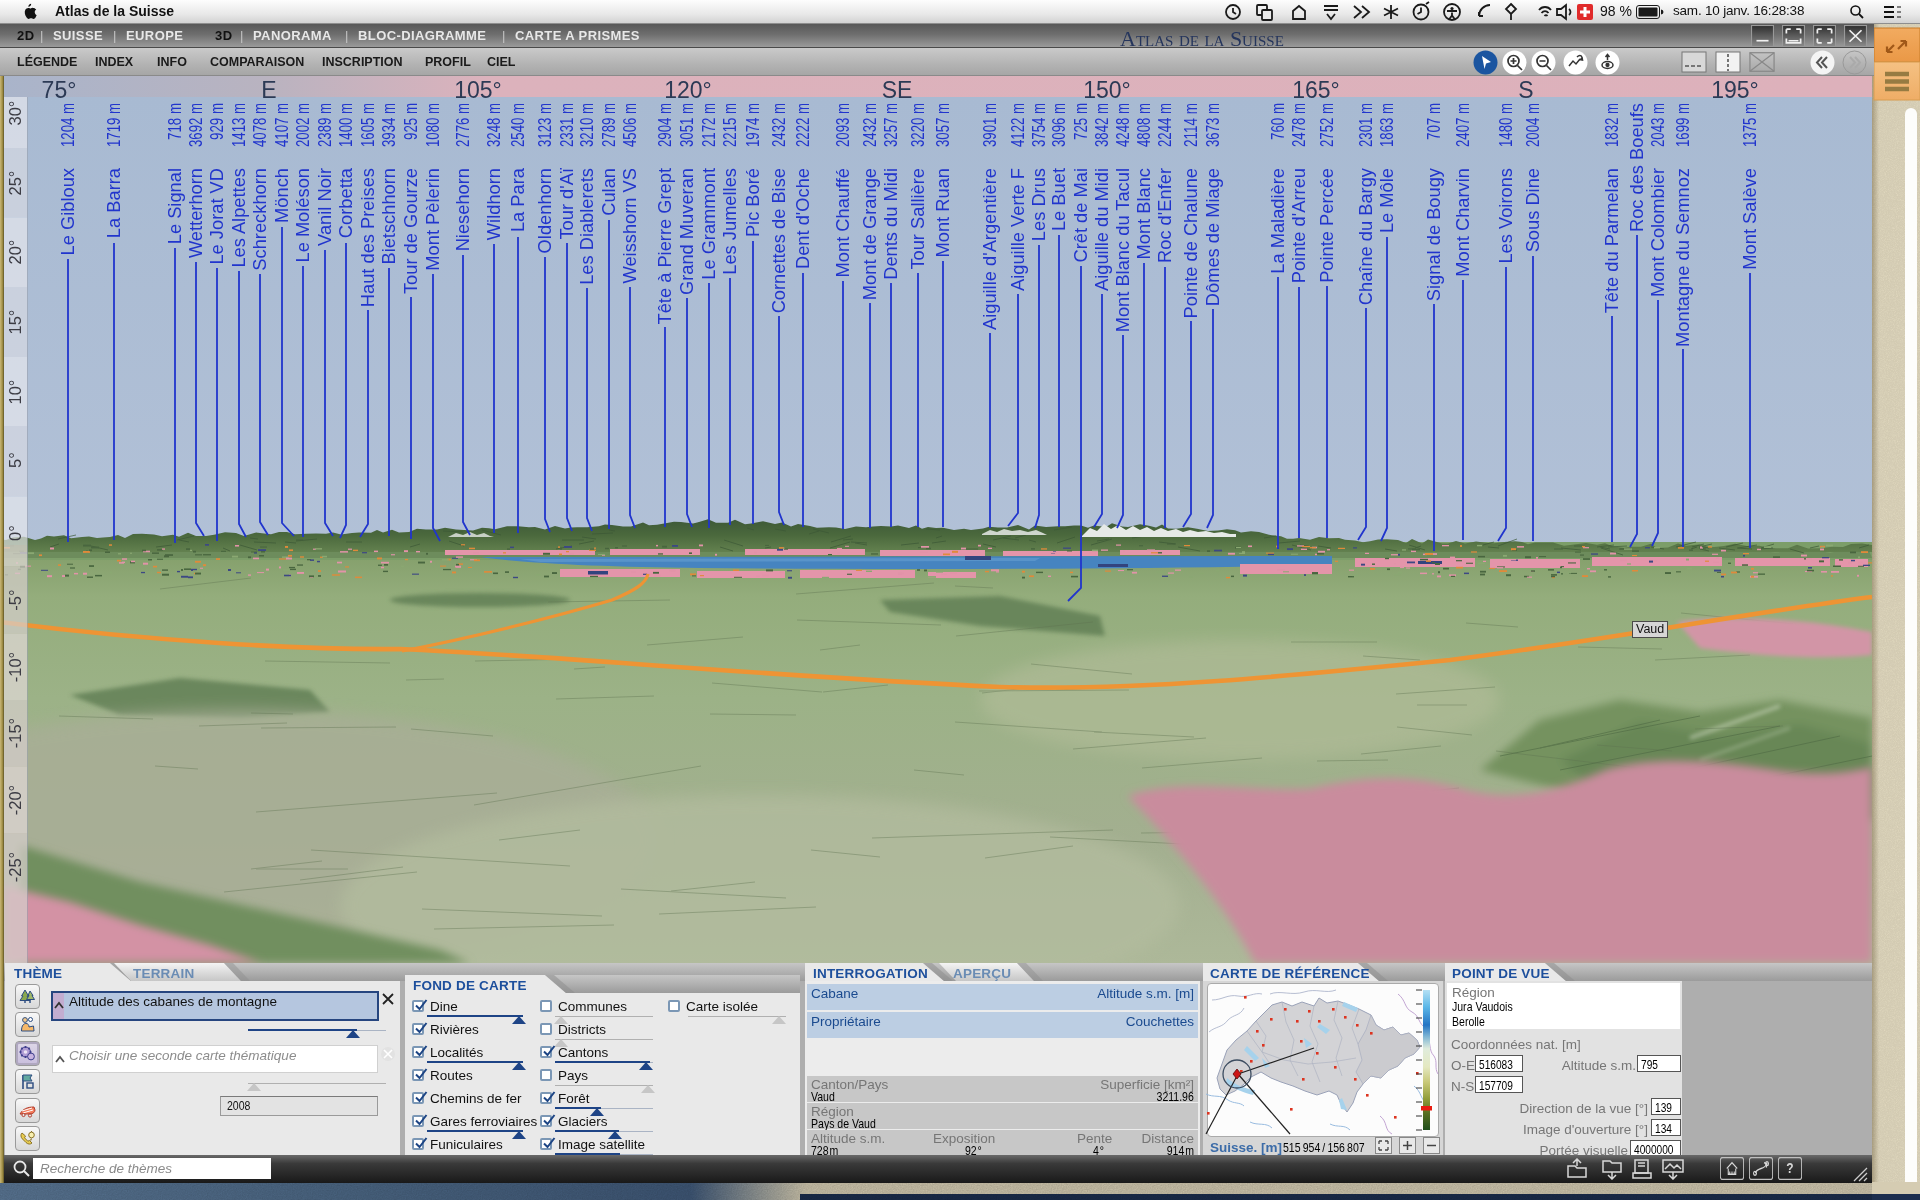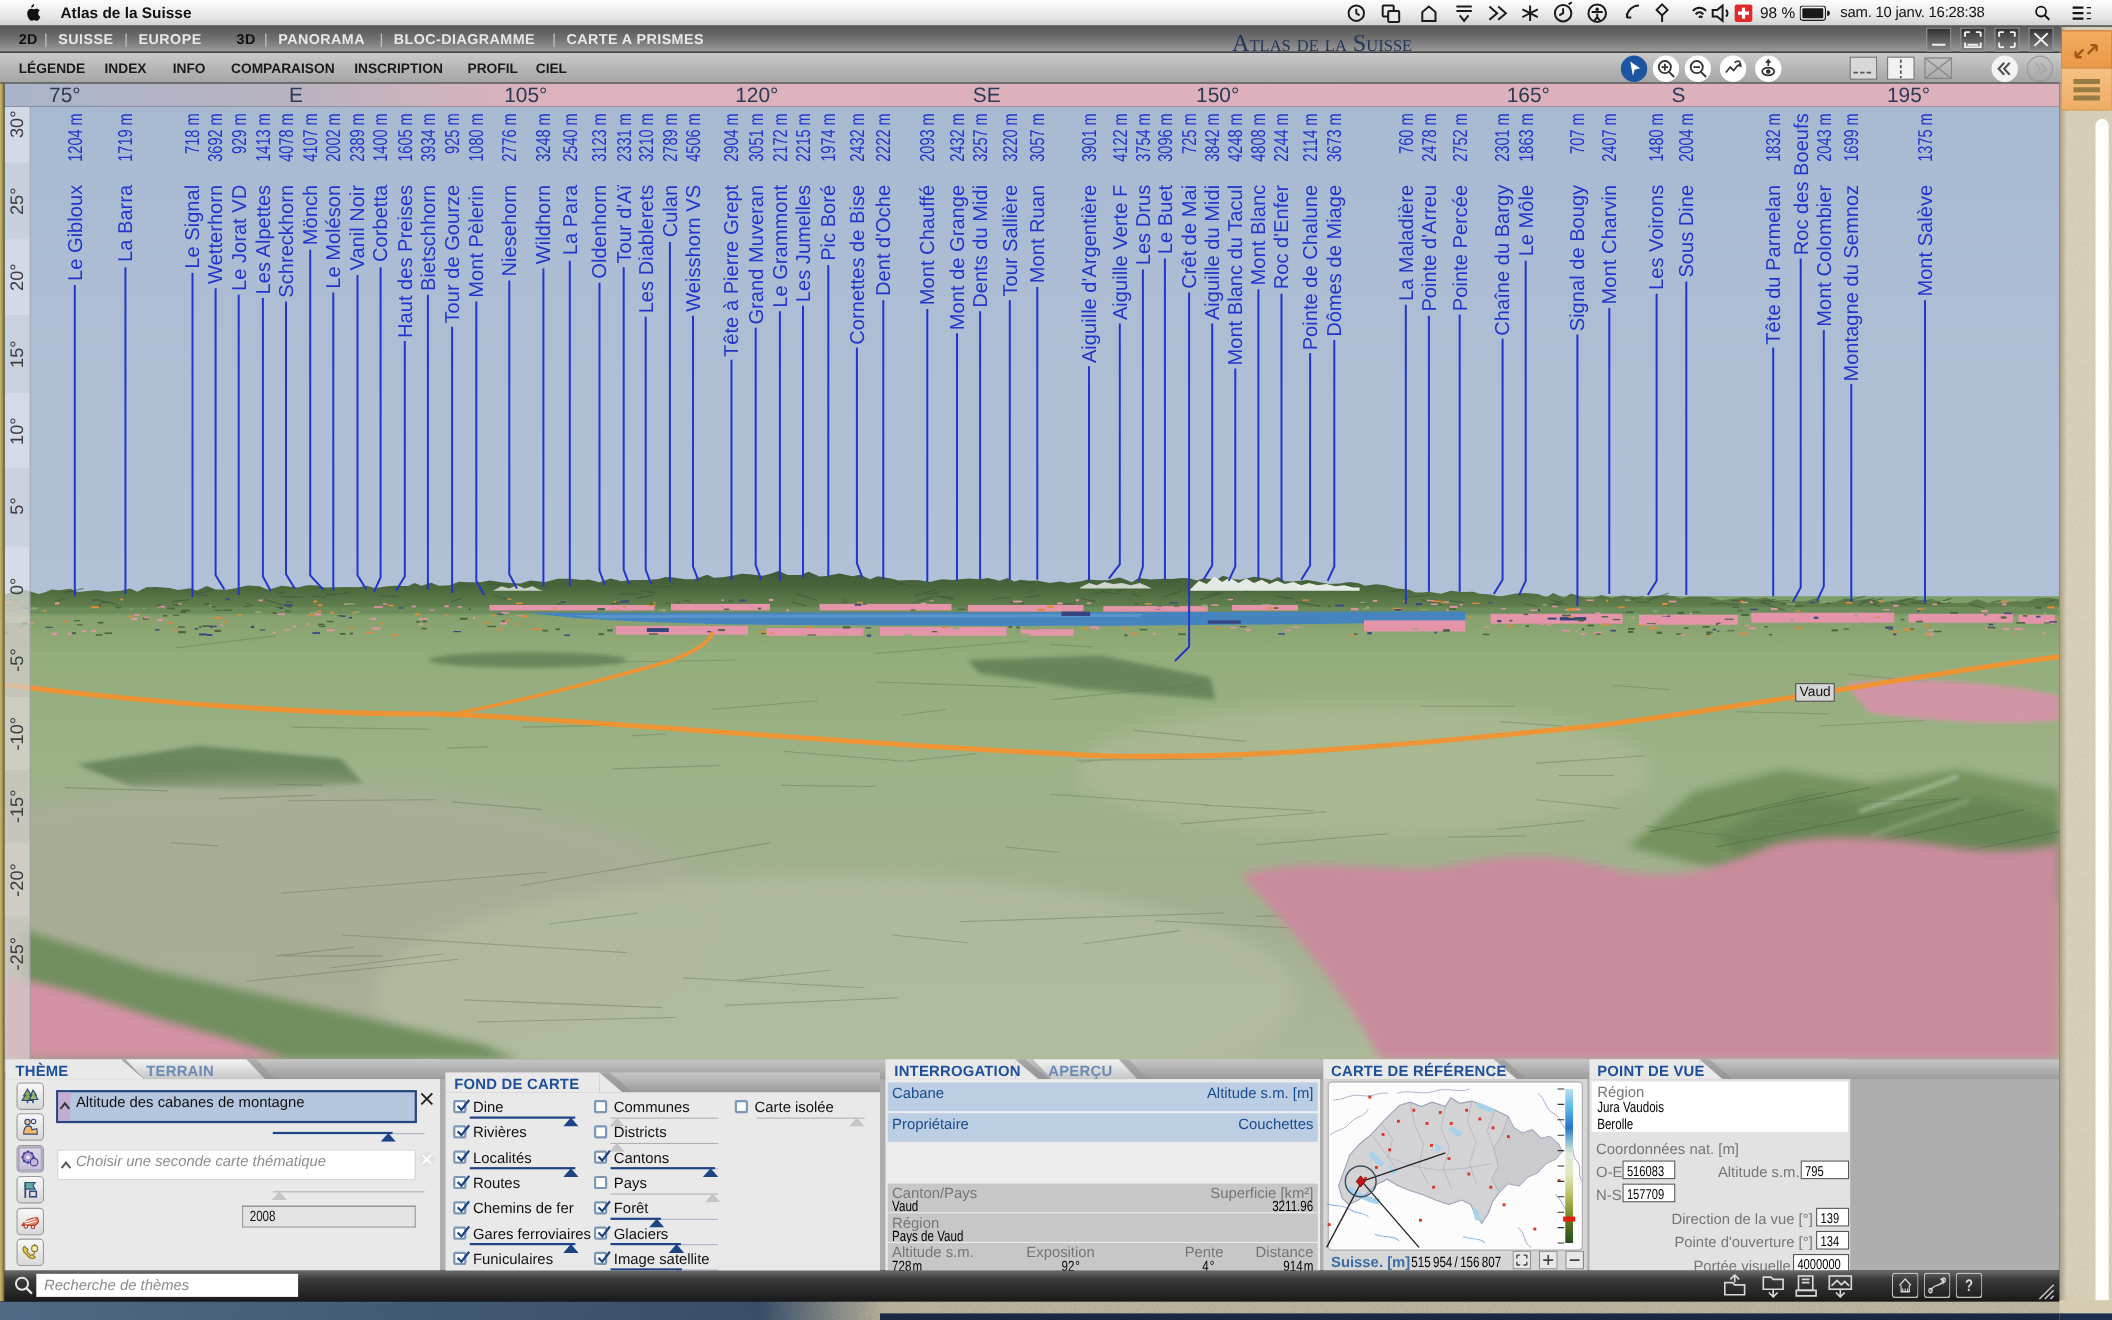--- a/index.html
+++ b/index.html
@@ -4,21 +4,21 @@
 html,body{width:1920px;height:1200px;overflow:hidden;font-family:"Liberation Sans",sans-serif;position:relative;background:#000}
 .abs{position:absolute}
 #menubar{left:0;top:0;width:1920px;height:24px;background:linear-gradient(#fdfdfd,#e9e9e9 60%,#d2d2d2);border-bottom:1px solid #8e8e8e;z-index:40}
 #menubar .t{position:absolute;top:3px;font-size:14px;color:#111}
 #titlebar{left:0;top:24px;width:1874px;height:24px;background:linear-gradient(#585858,#6e6e6e 45%,#9a9a9a);border-bottom:1px solid #4a4a4a;z-index:39}
 #titlebar .m{position:absolute;top:4px;font-size:13px;font-weight:bold;color:#e8e8e8;letter-spacing:0.4px}
 #titlebar .sep{color:#c4c4c4;font-weight:normal}
 #toolbar{left:0;top:48px;width:1874px;height:28px;background:linear-gradient(#cacaca,#b3b3b3 60%,#a6a6a6);border-bottom:1px solid #8a8a8a;z-index:38}
 #toolbar .m{position:absolute;top:7px;font-size:12.5px;font-weight:bold;color:#1a1a1a}
 #degband{left:4px;top:76px;width:1868px;height:21px;background:linear-gradient(90deg,#a9b4ca,#b9b3c0 14%,#dcb2bc 26%,#ddb1bb);z-index:10}
-#degband .d{position:absolute;top:1px;font-size:19px;color:#2c3a55}
+#degband .d{position:absolute;top:1px;font-size:23px;color:#2c3a55}
 #pano{left:4px;top:97px;width:1868px;height:866px;background:linear-gradient(#a8bad2,#b2c1d7 55%,#bac7db);overflow:hidden;z-index:5}
 #gold{left:0;top:76px;width:4px;height:1107px;background:linear-gradient(90deg,#cab878,#a08e46 60%,#5e5424);z-index:45}
 #panels{left:0;top:963px;width:1872px;height:192px;background:#aeaeae;z-index:20}
 .tabrow{position:absolute;top:0;height:18px;background:linear-gradient(#c6c6c6,#9b9b9b);width:100%}
 .panelbody{position:absolute;top:18px;height:174px;background:#e9e9e9}
 .atab{position:absolute;top:0;height:18px;background:#e9e9e9}
 .ptitle{position:absolute;top:3px;font-size:13.5px;font-weight:bold;color:#1d4f9c;letter-spacing:0.2px}
 .ittitle{position:absolute;top:3px;font-size:13.5px;font-weight:bold;color:#6a8cb4;letter-spacing:0.2px}
 #bottombar{left:0;top:1155px;width:1872px;height:28px;background:linear-gradient(#6a6a6a,#3a3a3a 30%,#191919);z-index:30}
 #desktop-bottom{left:0;top:1183px;width:1920px;height:17px;z-index:1}
@@ -1160,21 +1160,21 @@
 </svg>
 <div class="abs" style="left:1628px;top:524px;background:#d6d6d6;border:1px solid #4a4a4a;font-size:12.5px;color:#111;padding:0 3px 1px 3px">Vaud</div>
 </div>
 <div id="degband" class="abs">
     <div class="d" style="left:25px;width:60px;text-align:center">75°</div>
     <div class="d" style="left:235px;width:60px;text-align:center">E</div>
     <div class="d" style="left:444px;width:60px;text-align:center">105°</div>
     <div class="d" style="left:654px;width:60px;text-align:center">120°</div>
     <div class="d" style="left:863px;width:60px;text-align:center">SE</div>
     <div class="d" style="left:1073px;width:60px;text-align:center">150°</div>
-    <div class="d" style="left:1345px;width:60px;text-align:right">165°</div>
+    <div class="d" style="left:1282px;width:60px;text-align:center">165°</div>
     <div class="d" style="left:1492px;width:60px;text-align:center">S</div>
     <div class="d" style="left:1701px;width:60px;text-align:center">195°</div>
   </div>
 <div id="panels" class="abs">
 <div class="abs" style="left:0;top:0;width:1872px;height:18px;background:linear-gradient(#c6c6c6,#9b9b9b)"></div>
 
 <div class="abs" style="left:5px;top:0;width:395px;height:192px">
  <div class="tabrow" style="width:395px"></div>
  <div class="atab" style="left:0px;width:105px"></div>
 <svg class="abs" style="left:105px;top:0" width="30" height="18">
@@ -1575,21 +1575,21 @@
   <div class="val" style="left:7px;top:51px"><span class="cond">Berolle</span></div>
   <div class="glbl" style="left:6px;top:74px">Coordonnées nat. [m]</div>
   <div class="glbl" style="left:6px;top:95px">O-E</div>
   <div class="inp" style="left:30px;top:92px;width:48px;height:17px"><span class="cond">516083</span></div>
   <div class="glbl" style="right:46px;top:95px">Altitude s.m.</div>
   <div class="inp" style="left:192px;top:92px;width:44px;height:17px"><span class="cond">795</span></div>
   <div class="glbl" style="left:6px;top:116px">N-S</div>
   <div class="inp" style="left:30px;top:113px;width:48px;height:17px"><span class="cond">157709</span></div>
   <div class="glbl" style="right:34px;top:138px">Direction de la vue [°]</div>
   <div class="inp" style="left:206px;top:135px;width:30px;height:17px"><span class="cond">139</span></div>
-  <div class="glbl" style="right:34px;top:159px">Pointe d'ouverture [°]</div>
+  <div class="glbl" style="right:34px;top:159px">Image d'ouverture [°]</div>
   <div class="inp" style="left:206px;top:156px;width:30px;height:17px"><span class="cond">134</span></div>
   <div class="glbl" style="right:54px;top:180px">Portée visuelle</div>
   <div class="inp" style="left:185px;top:177px;width:51px;height:16px"><span class="cond">4000000</span></div>
  </div>
 </div>
 </div>
 <div id="bottombar" class="abs">
  <svg class="abs" style="left:12px;top:4px" width="20" height="20">
       <circle cx="8" cy="8" r="5.5" fill="none" stroke="#e8e8e8" stroke-width="1.8"></circle>
       <path d="M12 12 L17 17" stroke="#e8e8e8" stroke-width="2"></path>

